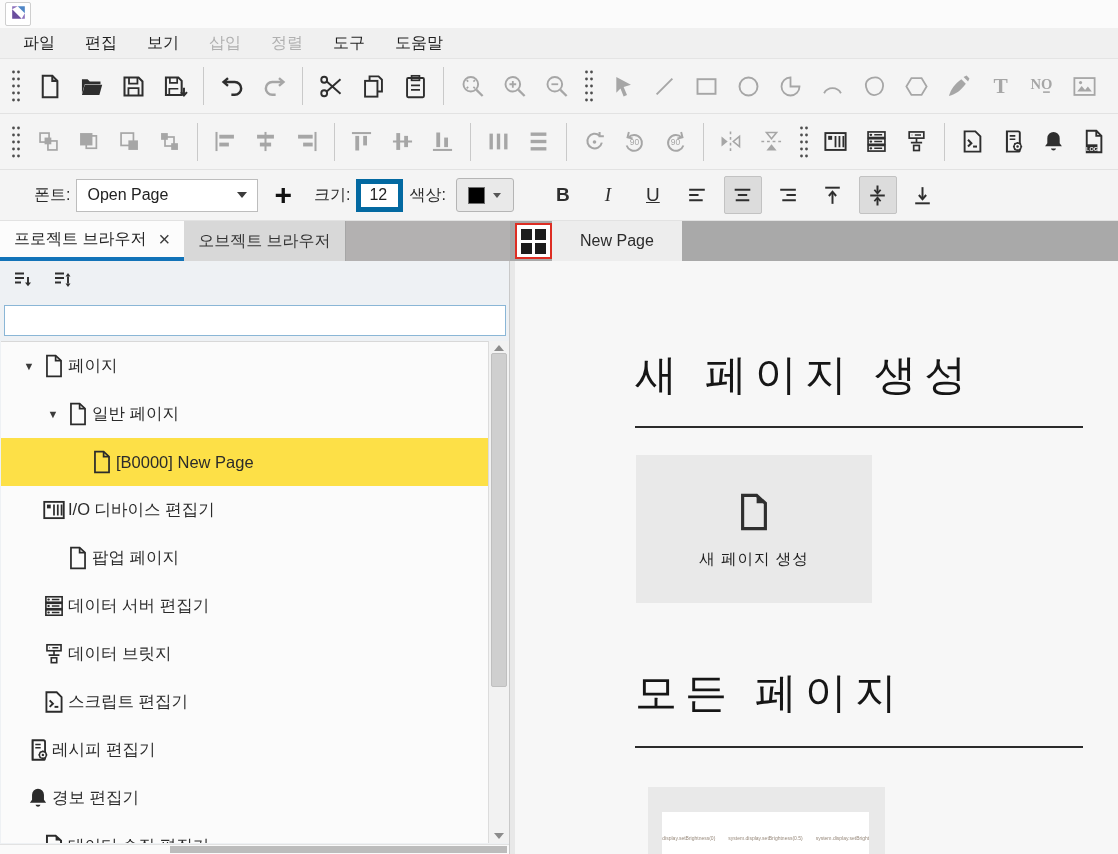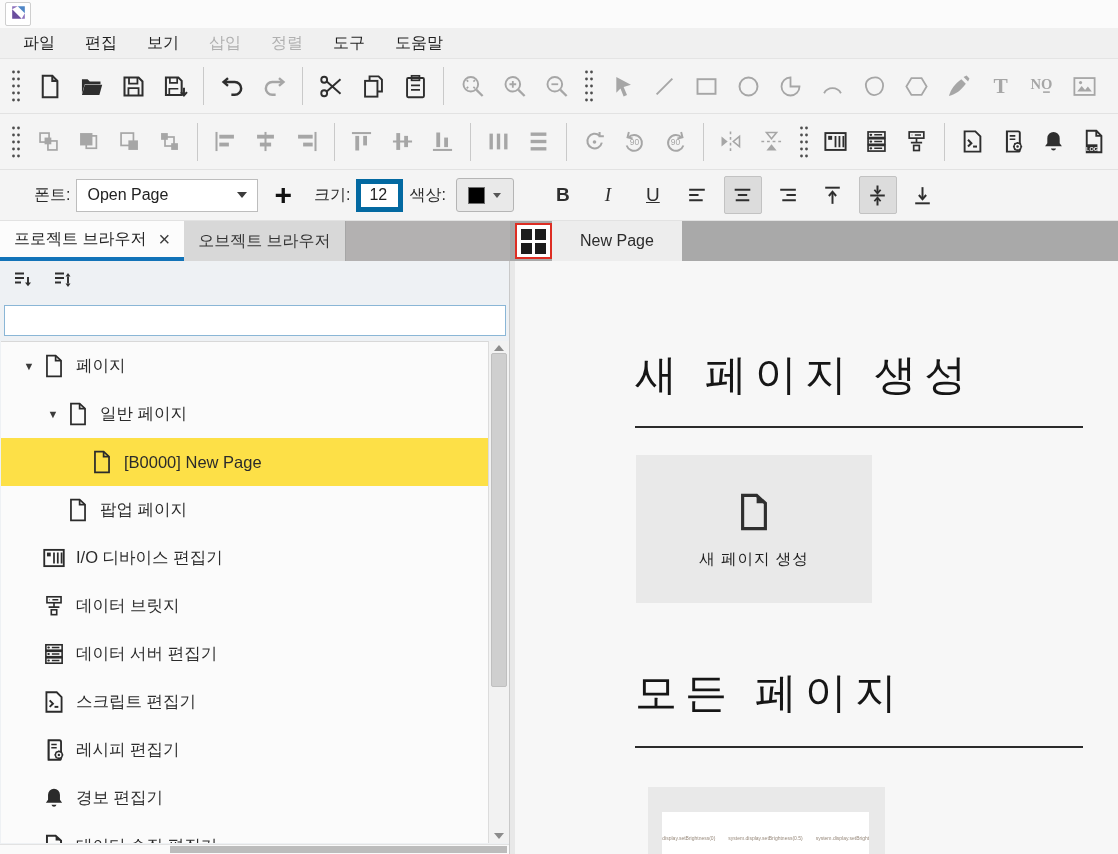--- a/index.html
+++ b/index.html
@@ -50,21 +50,21 @@
   
   .leftpanel{position:absolute;top:261px;left:0;width:510px;height:593px;background:#eef1f4;border-right:1px solid #c9c9c9}
   .tree-toolbar{height:40px;display:flex;align-items:center;padding-left:10px;gap:14px}
   .tree-tool-btn{width:26px;height:26px;color:#2e2e2e;background:none;border:0;display:flex;align-items:center;justify-content:center}
   .tree-tool-btn svg{width:24px;height:24px}
   .filter{position:absolute;top:44px;left:4px;width:502px;height:31px;border:1px solid #8ab6d6;background:#fff;font-size:15px;padding:0 8px;font-family:inherit}
   .tree{position:absolute;top:80px;left:1px;width:487px;bottom:11px;background:#fbfbfb;overflow:hidden;border-top:1px solid #d8d8d8}
   .trow{height:48px;display:flex;align-items:center;font-size:16.5px;color:#2b2b2b;cursor:default}
   .trow .icon svg{width:26px;height:26px;display:block}
   .expander{width:24px;font-size:11px;color:#3b3b3b;text-align:center;flex:none}
-  .tlabel{margin-left:9px;white-space:nowrap}
+  .tlabel{margin-left:1px;white-space:nowrap}
   .vscroll{position:absolute;top:80px;right:0;width:21px;bottom:11px;background:#f2f2f2;border-left:1px solid #dcdcdc}
   .vthumb{position:absolute;left:2px;right:2px;top:12px;height:334px;background:#cfcfcf;border:1px solid #bfbfbf;border-radius:2px}
   .sarrow{position:absolute;left:0;width:100%;height:14px;display:flex;align-items:center;justify-content:center}
   .sarrow.up{top:0}.sarrow.down{bottom:0}
   .tri-up{width:0;height:0;border-left:5px solid transparent;border-right:5px solid transparent;border-bottom:6px solid #8c8c8c}
   .tri-down{width:0;height:0;border-left:5px solid transparent;border-right:5px solid transparent;border-top:6px solid #8c8c8c}
   .hscroll{position:absolute;bottom:0;left:0;width:509px;height:10px;background:#fafafa;border-top:1px solid #e2e2e2}
   .hthumb{position:absolute;left:170px;width:337px;top:1px;bottom:1px;background:#bcbcbc}
   .splitter{position:absolute;left:510px;top:261px;width:5px;bottom:0;background:#e8e8e8}
   
@@ -742,91 +742,91 @@
         <div class="trow sel" style="padding-left:64px;background:#fde047">
           <span class="expander"></span>
           <span class="icon">
             <svg viewBox="0 0 24 24">
               <path d="M5.5 2.5h8L18.5 7v14.5h-13z" fill="none" stroke="currentColor" stroke-width="1.6"></path>
               <path d="M13.5 2.5V7h5" fill="none" stroke="currentColor" stroke-width="1.6"></path>
             </svg>
           </span>
           <span class="tlabel">[B0000] New Page</span>
         </div>
-        <div class="trow" style="padding-left:40px">
-          <span class="expander"></span>
-          <span class="icon">
-            <svg viewBox="0 0 24 24">
-              <path d="M5.5 2.5h8L18.5 7v14.5h-13z" fill="none" stroke="currentColor" stroke-width="1.6"></path>
-              <path d="M13.5 2.5V7h5" fill="none" stroke="currentColor" stroke-width="1.6"></path>
-            </svg>
-          </span>
-          <span class="tlabel">팝업 페이지</span>
-        </div>
         <div class="trow" style="padding-left:16px">
           <span class="expander"></span>
           <span class="icon">
             <svg viewBox="0 0 24 24">
               <rect x="3" y="4.5" width="18" height="15" fill="none" stroke="currentColor" stroke-width="1.7"></rect>
               <rect x="5.5" y="7" width="3.5" height="3.5" fill="currentColor"></rect>
               <path d="M12 7v10M15.5 7v10M19 7v10" stroke="currentColor" stroke-width="1.6"></path>
             </svg>
           </span>
           <span class="tlabel">I/O 디바이스 편집기</span>
         </div>
-        <div class="trow" style="padding-left:16px">
+        <div class="trow" style="padding-left:40px">
           <span class="expander"></span>
           <span class="icon">
             <svg viewBox="0 0 24 24">
-              <rect x="5.5" y="3.5" width="13" height="5.5" fill="none" stroke="currentColor" stroke-width="1.5"></rect>
-              <path d="M7.8 6.2h.4M10.5 6.2h5.5" stroke="currentColor" stroke-width="1.5"></path>
-              <path d="M12 9v4M7 13h10" stroke="currentColor" stroke-width="1.5"></path>
-              <rect x="9.5" y="15.5" width="5" height="4.5" fill="none" stroke="currentColor" stroke-width="1.5"></rect>
-            </svg>
-          </span>
-          <span class="tlabel">데이터 브릿지</span>
+              <path d="M5.5 2.5h8L18.5 7v14.5h-13z" fill="none" stroke="currentColor" stroke-width="1.6"></path>
+              <path d="M13.5 2.5V7h5" fill="none" stroke="currentColor" stroke-width="1.6"></path>
+            </svg>
+          </span>
+          <span class="tlabel">팝업 페이지</span>
         </div>
         <div class="trow" style="padding-left:16px">
           <span class="expander"></span>
           <span class="icon">
             <svg viewBox="0 0 24 24">
               <rect x="4.5" y="3.5" width="15" height="5" fill="none" stroke="currentColor" stroke-width="1.5"></rect>
               <rect x="4.5" y="9.5" width="15" height="5" fill="none" stroke="currentColor" stroke-width="1.5"></rect>
               <rect x="4.5" y="15.5" width="15" height="5" fill="none" stroke="currentColor" stroke-width="1.5"></rect>
               <path d="M6.8 6h.4M6.8 12h.4M6.8 18h.4" stroke="currentColor" stroke-width="2" stroke-linecap="round"></path>
               <path d="M10 6h7M10 12h7M10 18h7" stroke="currentColor" stroke-width="1.5"></path>
             </svg>
           </span>
           <span class="tlabel">데이터 서버 편집기</span>
         </div>
         <div class="trow" style="padding-left:16px">
           <span class="expander"></span>
           <span class="icon">
             <svg viewBox="0 0 24 24">
+              <rect x="5.5" y="3.5" width="13" height="5.5" fill="none" stroke="currentColor" stroke-width="1.5"></rect>
+              <path d="M7.8 6.2h.4M10.5 6.2h5.5" stroke="currentColor" stroke-width="1.5"></path>
+              <path d="M12 9v4M7 13h10" stroke="currentColor" stroke-width="1.5"></path>
+              <rect x="9.5" y="15.5" width="5" height="4.5" fill="none" stroke="currentColor" stroke-width="1.5"></rect>
+            </svg>
+          </span>
+          <span class="tlabel">데이터 브릿지</span>
+        </div>
+        <div class="trow" style="padding-left:16px">
+          <span class="expander"></span>
+          <span class="icon">
+            <svg viewBox="0 0 24 24">
               <path d="M5 3h9.5L19 7.5V21H5z" fill="none" stroke="currentColor" stroke-width="1.7"></path>
               <path d="M8 10.5l3 3-3 3" fill="none" stroke="currentColor" stroke-width="1.8"></path>
               <path d="M12.5 16.5H16" stroke="currentColor" stroke-width="1.8"></path>
             </svg>
           </span>
           <span class="tlabel">스크립트 편집기</span>
         </div>
-        <div class="trow" style="padding-left:16px">
+        <div class="trow" style="">
           <span class="expander"></span>
           <span class="icon">
             <svg viewBox="0 0 24 24">
               <path d="M7 3h10a1.5 1.5 0 0 1 1.5 1.5v15A1.5 1.5 0 0 1 17 21H7z" fill="none" stroke="currentColor" stroke-width="1.7"></path>
               <path d="M7 3v18M9.5 7h5M9.5 10h5" stroke="currentColor" stroke-width="1.4"></path>
               <circle cx="16.5" cy="16.5" r="3.2" fill="#f4f4f4" stroke="currentColor" stroke-width="1.4"></circle>
               <circle cx="16.5" cy="16.5" r="1.1" fill="currentColor"></circle>
               <path d="M16.5 12.4v1.4M16.5 19.2v1.4M12.4 16.5h1.4M19.2 16.5h1.4M13.6 13.6l1 1M18.4 18.4l1 1M19.4 13.6l-1 1M14.6 18.4l-1 1" stroke="currentColor" stroke-width="1.2"></path>
             </svg>
           </span>
           <span class="tlabel">레시피 편집기</span>
         </div>
-        <div class="trow" style="padding-left:16px">
+        <div class="trow" style="">
           <span class="expander"></span>
           <span class="icon">
             <svg viewBox="0 0 24 24">
               <path d="M12 3.5a5.5 5.5 0 0 1 5.5 5.5v4.5l2 2.8H4.5l2-2.8V9A5.5 5.5 0 0 1 12 3.5z" fill="currentColor"></path>
               <path d="M9.7 18.3a2.4 2.4 0 0 0 4.6 0z" fill="currentColor"></path>
             </svg>
           </span>
           <span class="tlabel">경보 편집기</span>
         </div>
         <div class="trow" style="padding-left:16px">

